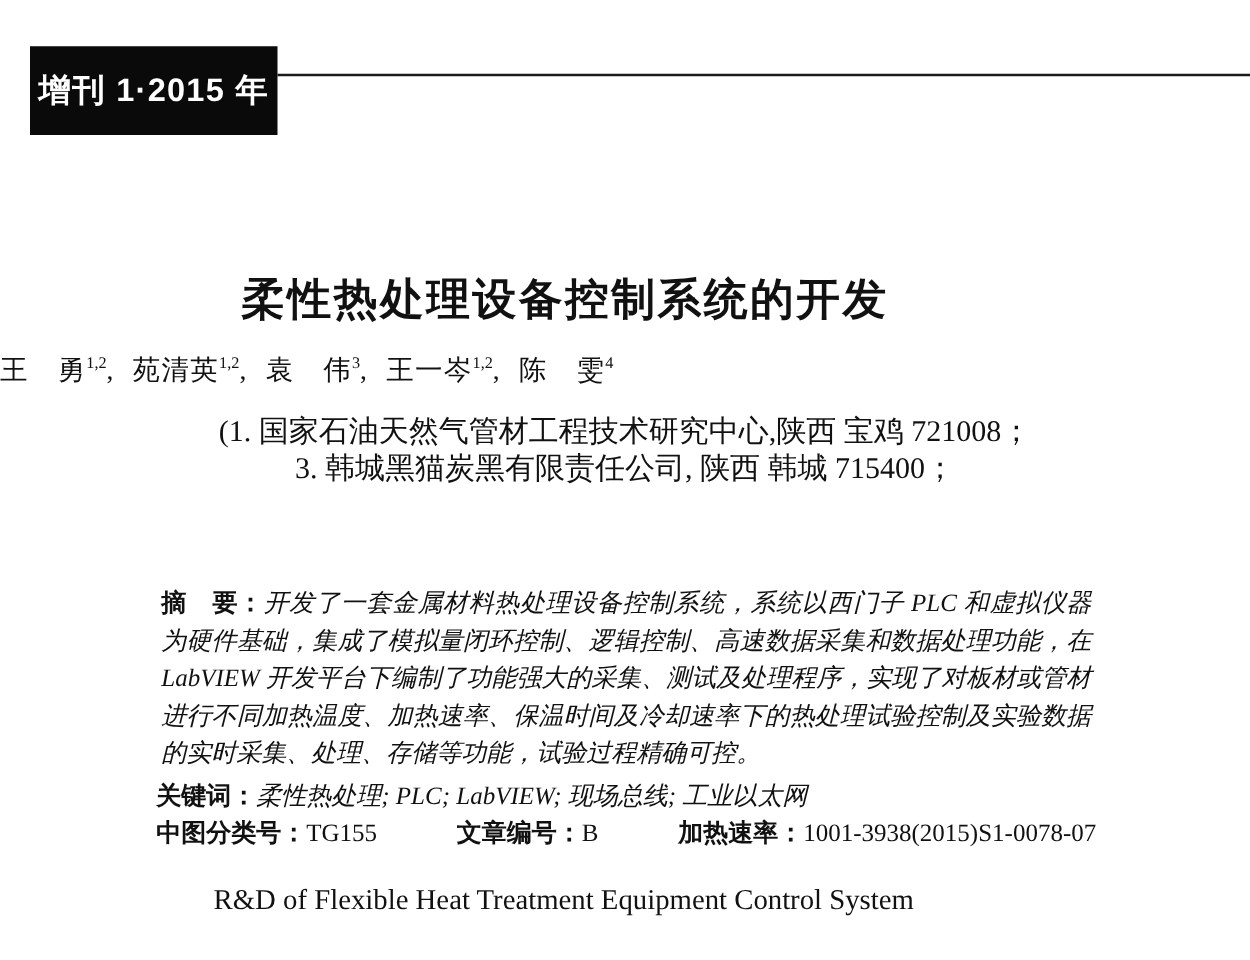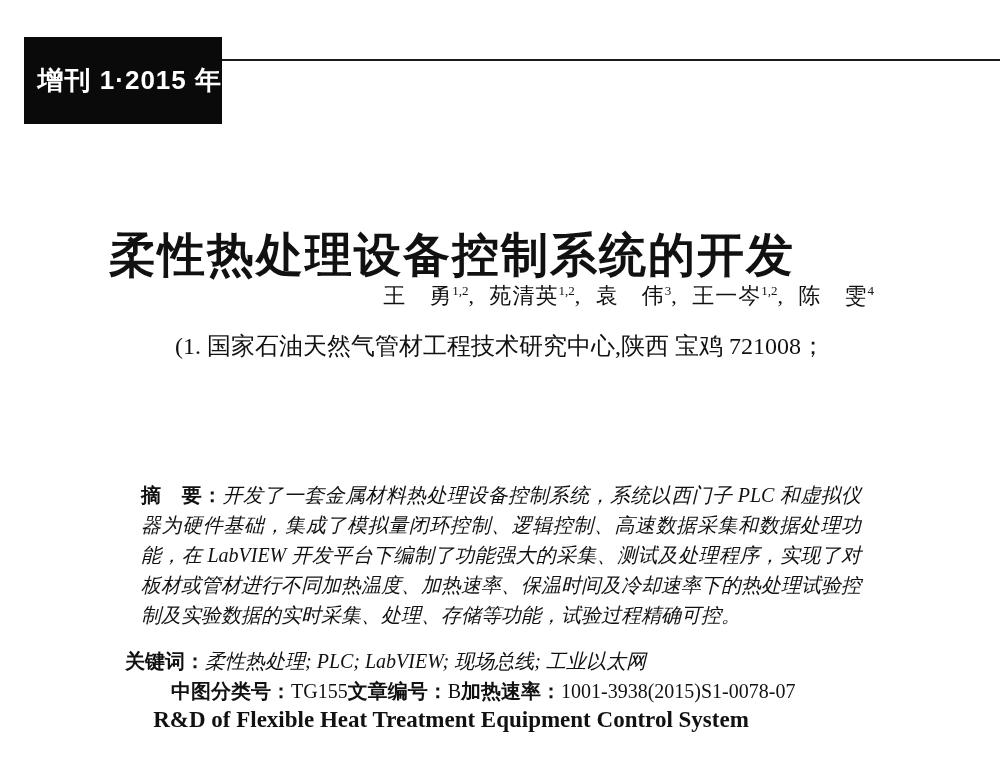--- a/index.html
+++ b/index.html
@@ -15,26 +15,26 @@
     font-family: "Liberation Serif", serif;
     color: #111111;
   }
 
   
   .issue-box {
     position: absolute;
     left: 24px;
     top: 37px;
     width: 198px;
-    height: 87px;
+    height: 71px;
     background: #0a0a0a;
     color: #ffffff;
     display: flex;
     align-items: center;
-    justify-content: flex-end;
+    justify-content: center;
     font-family: "Liberation Sans", sans-serif;
     font-weight: bold;
     font-size: 26px;
     letter-spacing: 1px;
   }
   .header-rule {
     position: absolute;
     left: 222px;
     top: 59px;
     width: 778px;
@@ -43,35 +43,34 @@
   }
 
   
   .cn-title {
     position: absolute;
     top: 193px;
     left: 0;
     width: 904px;
     text-align: center;
     font-weight: bold;
-    font-size: 47px;
+    font-size: 35px;
     letter-spacing: 2px;
     font-family: "Liberation Sans", sans-serif;
   }
 
   
   .authors {
     position: absolute;
     top: 281px;
     left: 0;
     width: 832px;
-    text-align: right;
+    text-align: left;
     font-size: 22px;
     letter-spacing: 1px;
-    padding-left: 42px;
   }
   .authors sup {
     font-size: 13px;
     letter-spacing: 0;
   }
   .author-sep { padding-right: 8px; }
 
   
   .affiliations {
     position: absolute;
@@ -87,48 +86,48 @@
   .front-matter {
     position: absolute;
     left: 125px;
     top: 464px;
     width: 752px;
     font-size: 20px;
     line-height: 30px;
   }
   .abstract-text {
     text-align: justify;
-    margin: 16px;
+    margin: 4px;
   }
   .label-bold {
     font-weight: bold;
     font-style: normal;
     font-family: "Liberation Sans", sans-serif;
   }
   .kai {
     font-style: italic;
   }
   .keywords-line { margin-top: 0px; }
   .meta-line {
     display: flex;
+    justify-content: space-between;
     margin-top: 0px;
     font-style: normal;
-    margin-left: 46px;
   }
   .meta-item { white-space: nowrap; }
 
   
   .en-title {
     position: absolute;
     top: 707px;
     left: 0;
     width: 902px;
     text-align: center;
     font-family: "Liberation Serif", serif;
-    font-weight: bold;
+    font-weight: normal;
     font-size: 23px;
   }
 </style>
 </head>
 <body>
 
 <div class="issue-box">
   <span>增刊 1·2015 年</span>
 </div>
 <div class="header-rule"></div>
@@ -138,20 +137,21 @@
 <div class="authors">
   <span><span>王　勇</span><sup>1,2</sup></span><span class="author-sep">,</span>
   <span><span>苑清英</span><sup>1,2</sup></span><span class="author-sep">,</span>
   <span><span>袁　伟</span><sup>3</sup></span><span class="author-sep">,</span>
   <span><span>王一岑</span><sup>1,2</sup></span><span class="author-sep">,</span>
   <span><span>陈　雯</span><sup>4</sup></span>
 </div>
 
 <div class="affiliations">
   <div>(1. 国家石油天然气管材工程技术研究中心,陕西 宝鸡 721008；</div>
+  <div>3. 韩城黑猫炭黑有限责任公司, 陕西 韩城 715400；</div>
 </div>
 
 <div class="front-matter">
   <p class="abstract-text"><span class="label-bold">摘　要：</span><span class="kai">开发了一套金属材料热处理设备控制系统，系统以西门子 PLC 和虚拟仪器为硬件基础，集成了模拟量闭环控制、逻辑控制、高速数据采集和数据处理功能，在 LabVIEW 开发平台下编制了功能强大的采集、测试及处理程序，实现了对板材或管材进行不同加热温度、加热速率、保温时间及冷却速率下的热处理试验控制及实验数据的实时采集、处理、存储等功能，试验过程精确可控。</span></p>
   <div class="keywords-line"><span class="label-bold">关键词：</span><span class="kai">柔性热处理; PLC; LabVIEW; 现场总线; 工业以太网</span></div>
   <div class="meta-line">
     <span class="meta-item"><span class="label-bold">中图分类号：</span><span>TG155</span></span>
     <span class="meta-item"><span class="label-bold">文章编号：</span><span>B</span></span>
     <span class="meta-item"><span class="label-bold">加热速率：</span><span>1001-3938(2015)S1-0078-07</span></span>
   </div>

